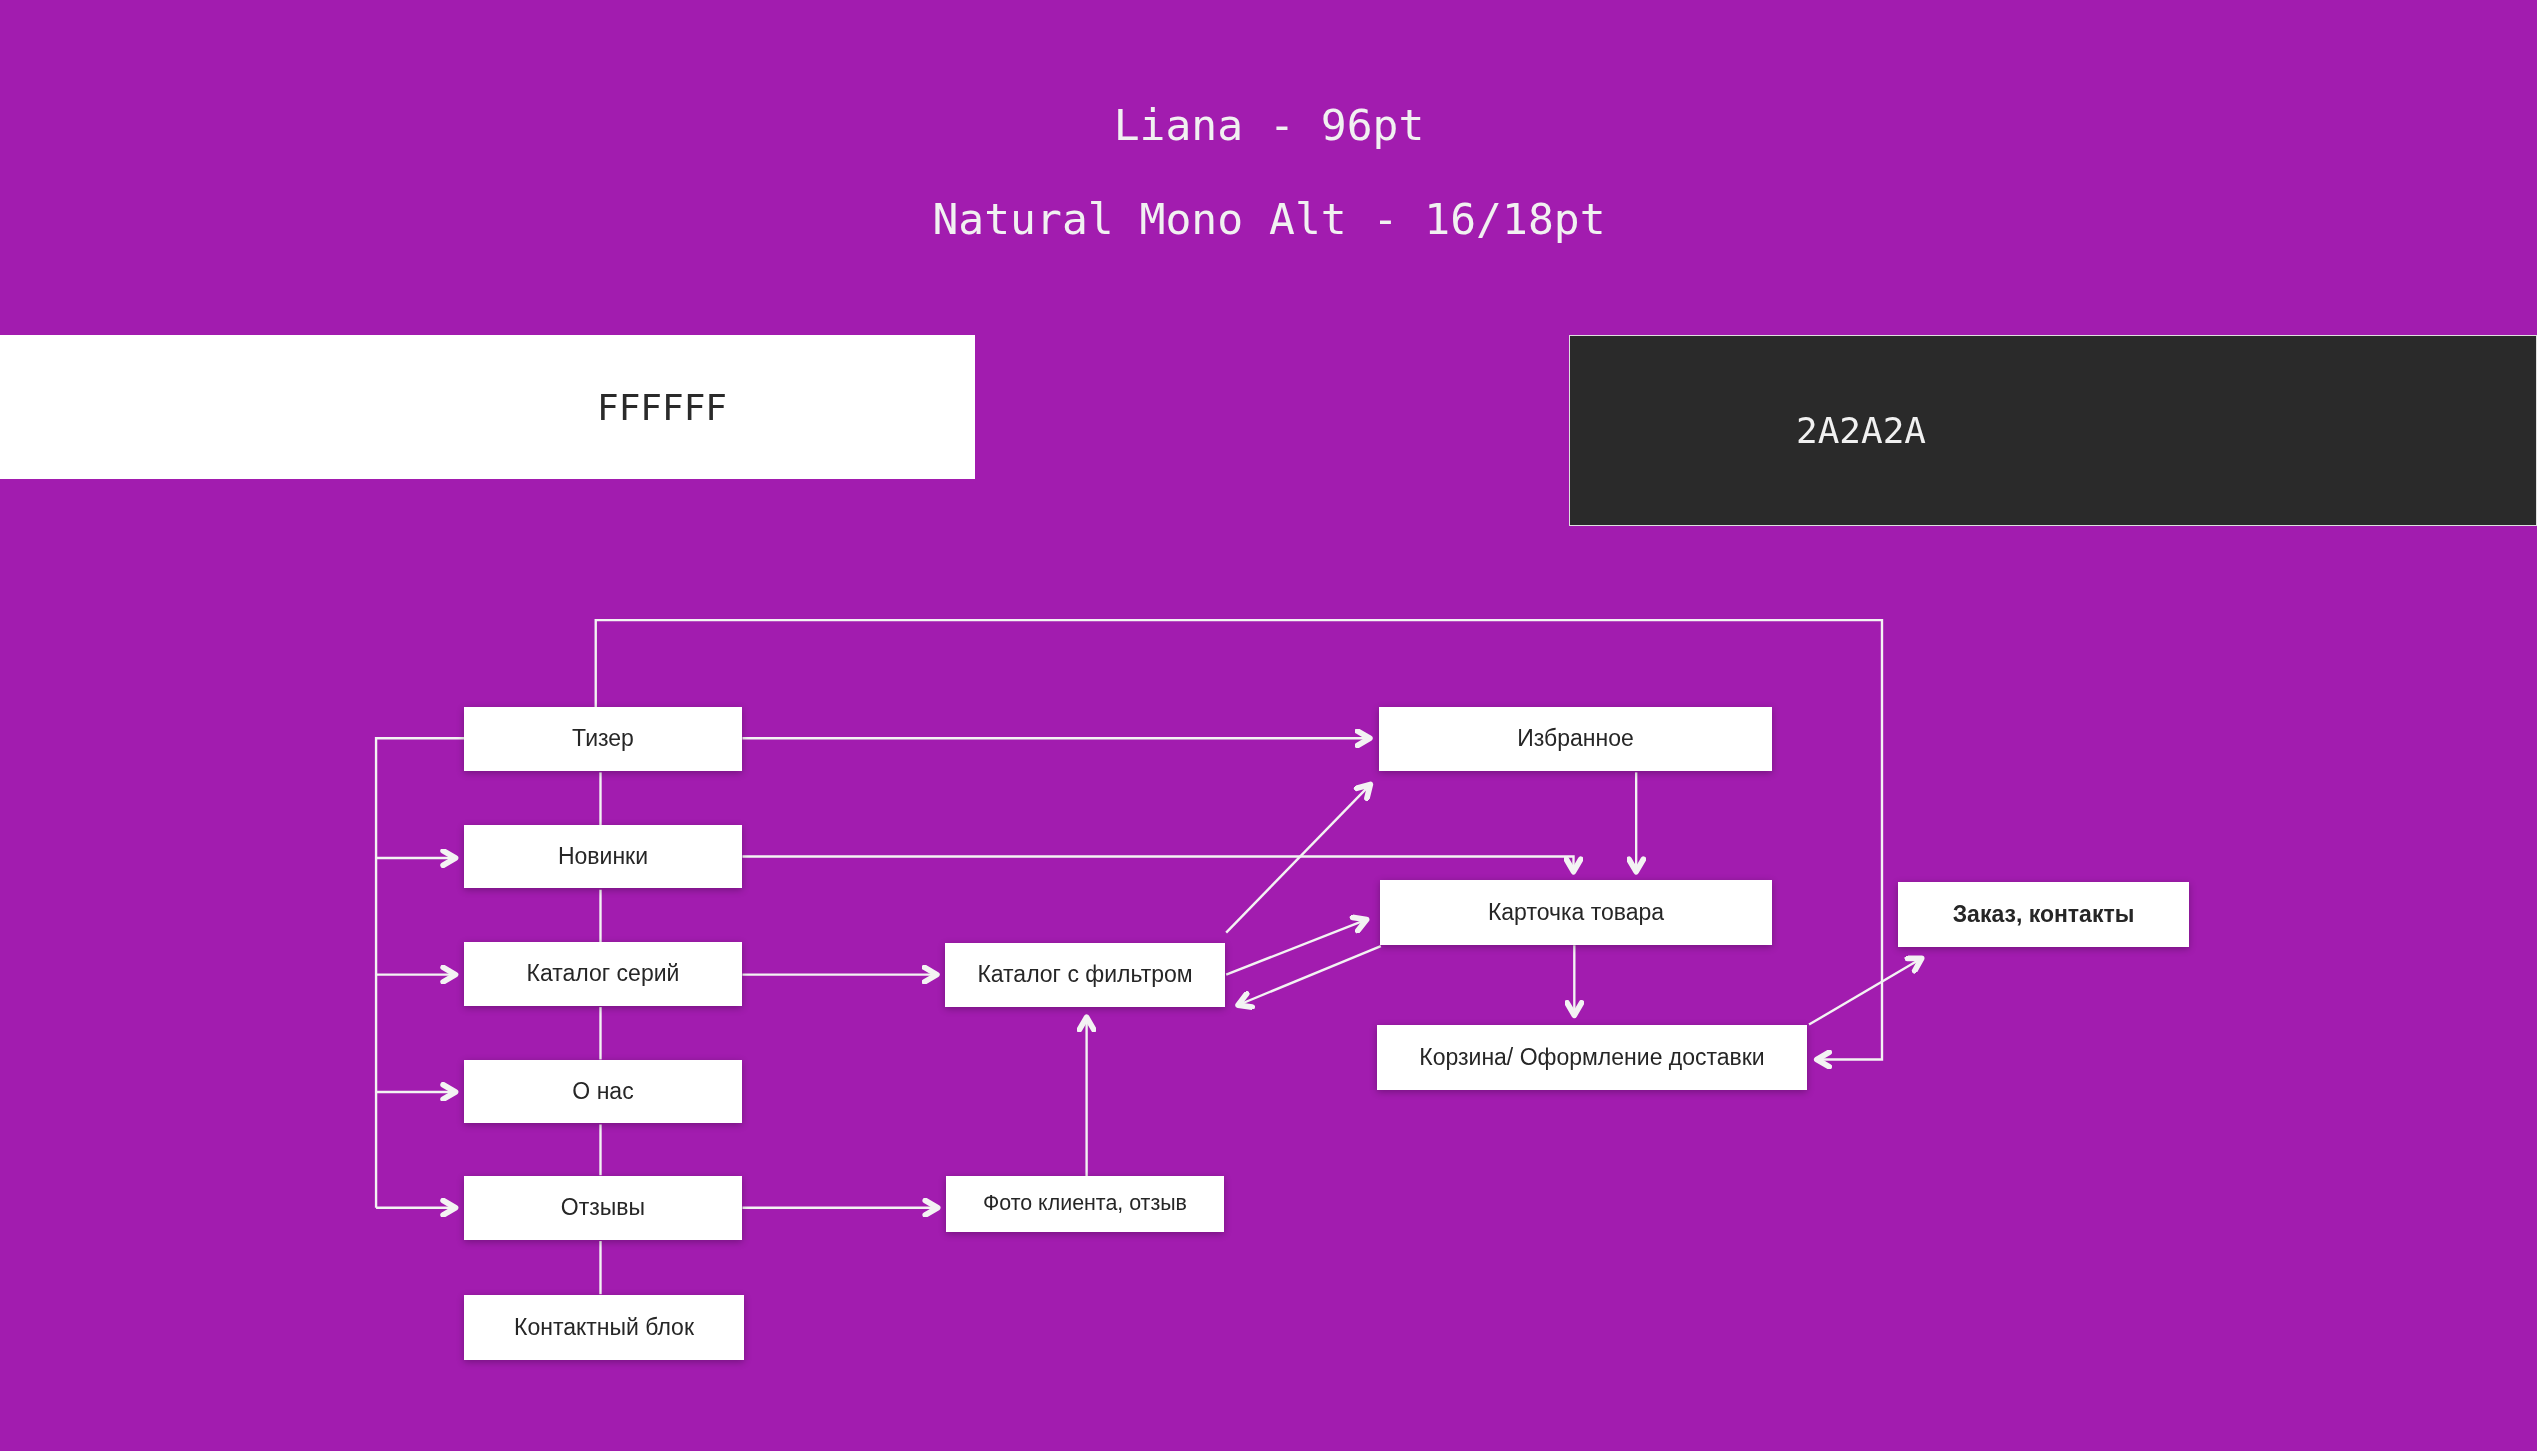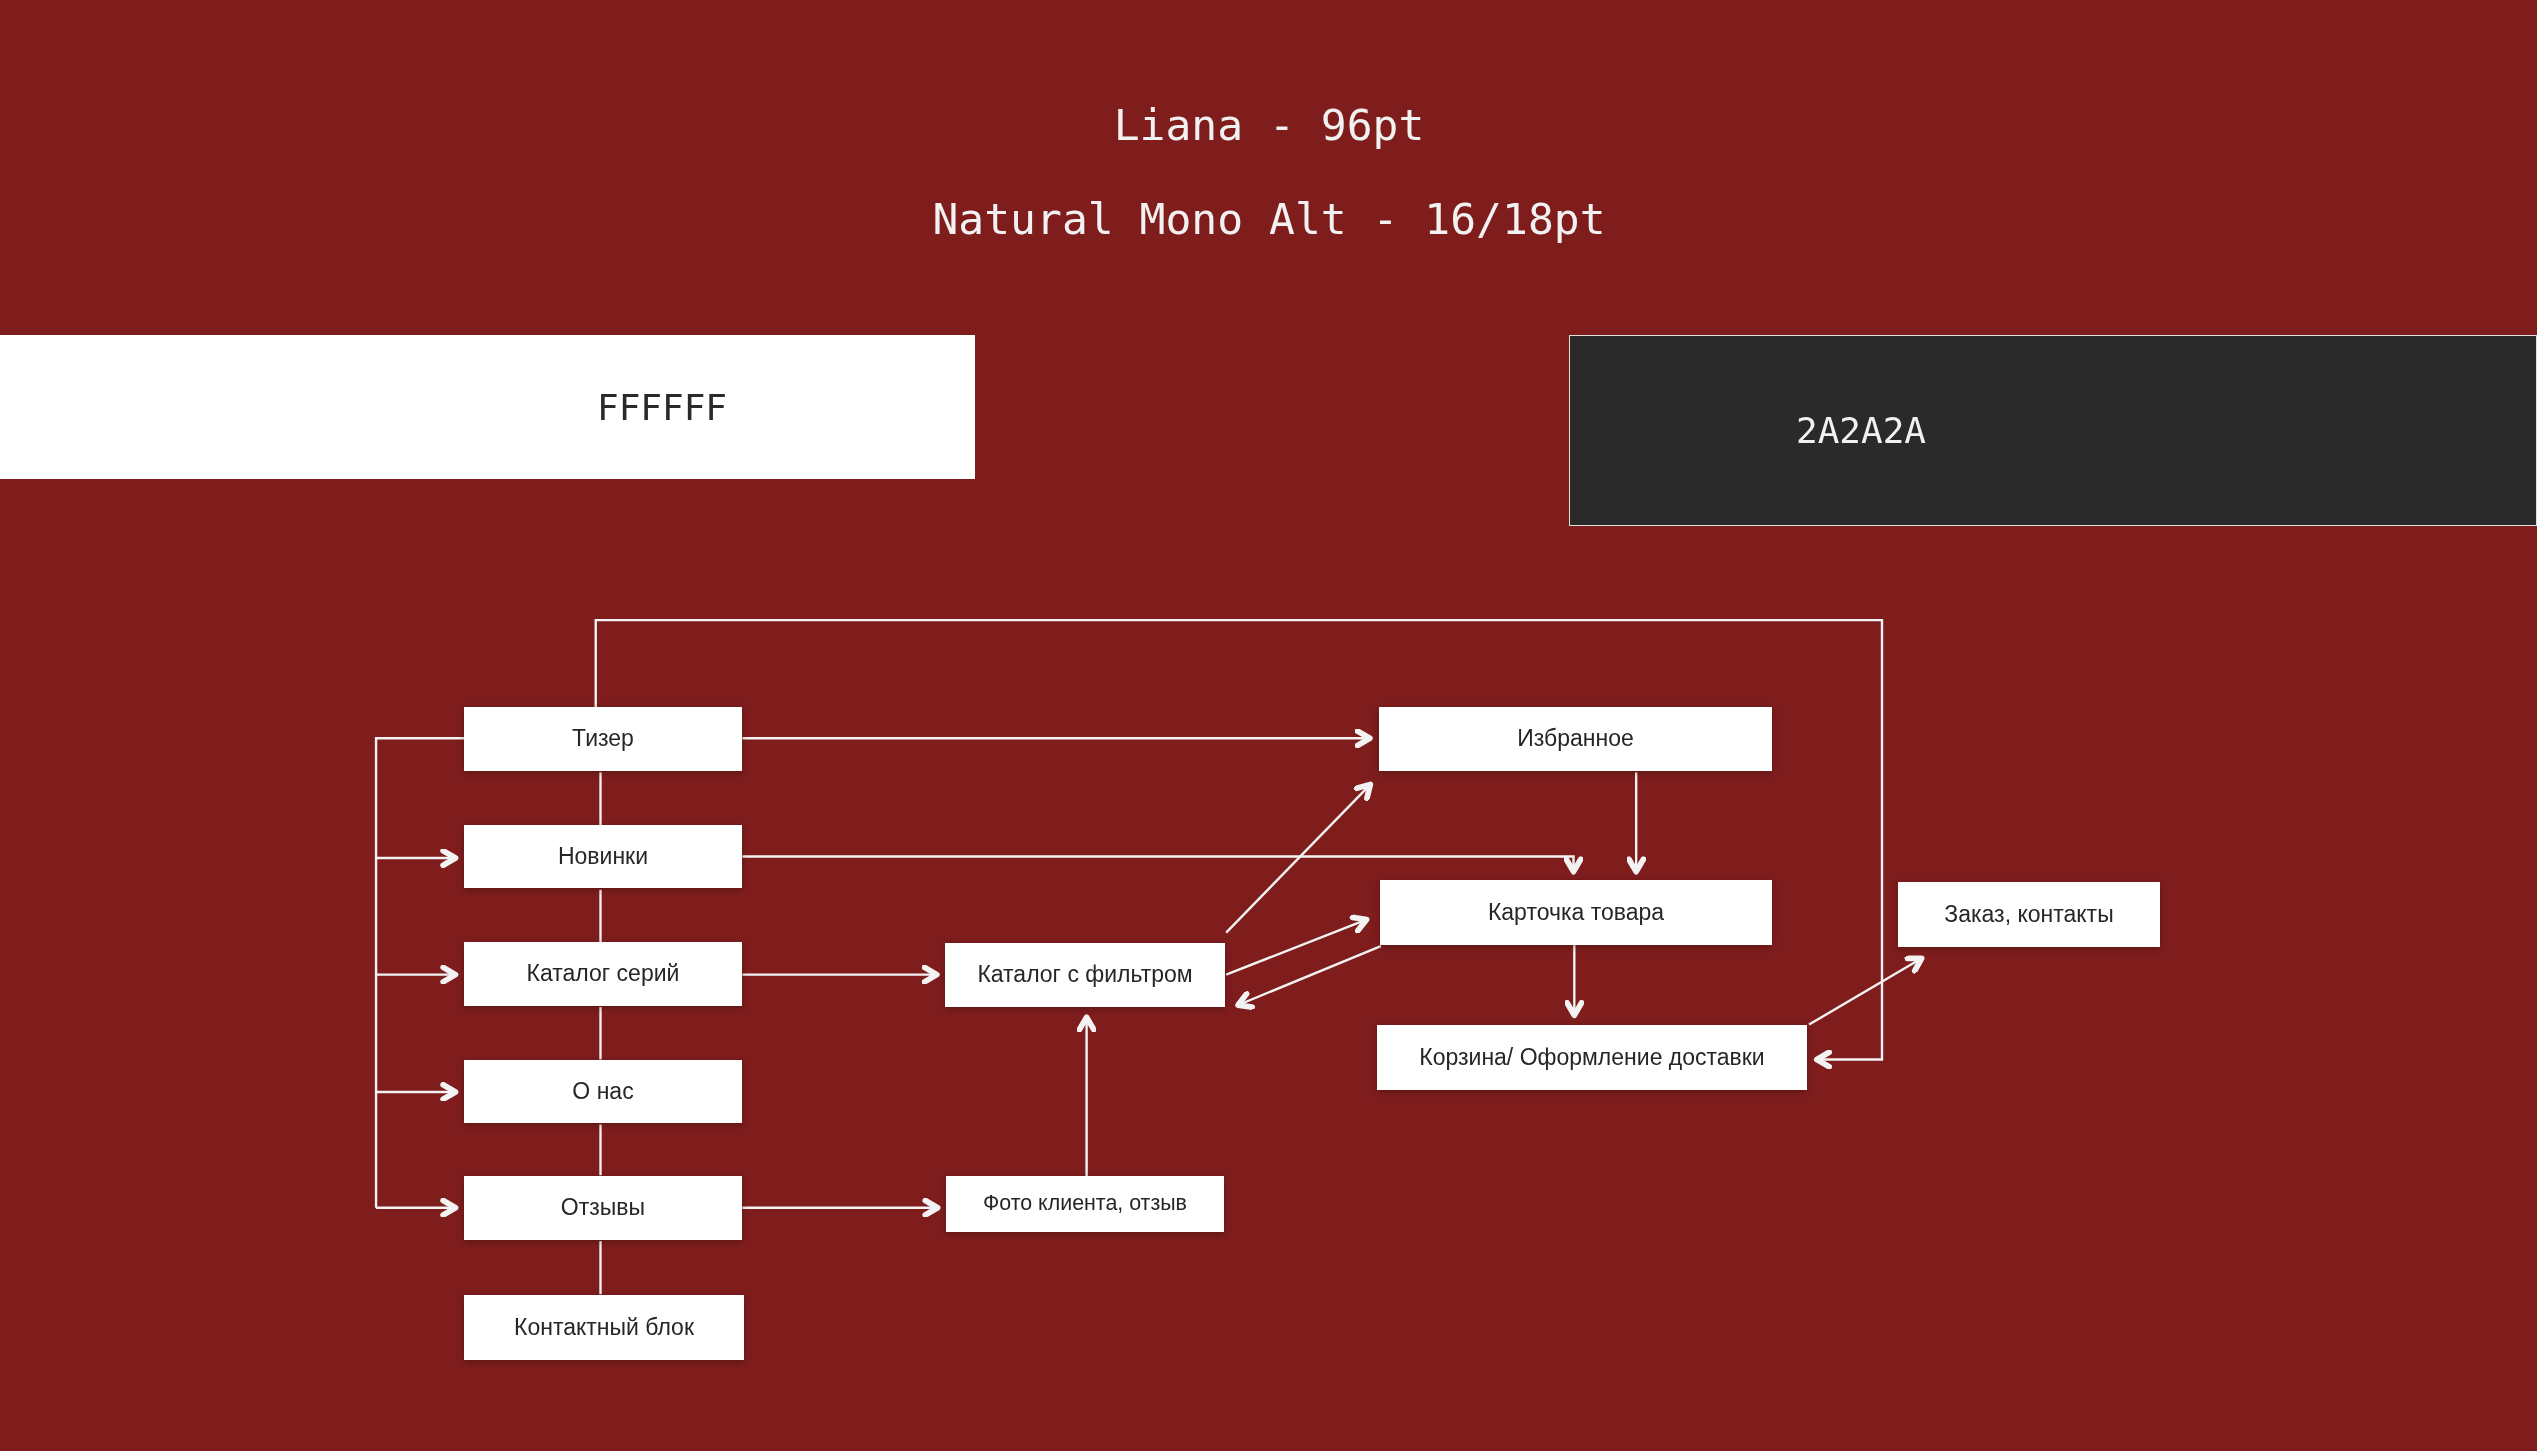--- a/index.html
+++ b/index.html
@@ -1,18 +1,18 @@
 <!DOCTYPE html>
 <html style="font-size:12.7px"><head>
 <meta charset="utf-8">
 <style>
   html,body { margin:0; padding:0; background:#2A2A2A; }
   #stage {
     position:relative; width:2538px; height:1452px; overflow:hidden;
-    background:#7f1d1d;
+    background:#a21caf;
     font-family:"Liberation Sans", sans-serif;
   }
   .title-line {
     position:absolute; left:0; width:2538px; text-align:center;
     color:#F1F1F1; font-size:43px; line-height:62px;
     font-family:"DejaVu Sans Mono","Liberation Mono",monospace;
   }
   .swatch { position:absolute; box-sizing:border-box; }
   .swatch-label {
     position:absolute; top:0; height:100%; display:flex; align-items:center;
@@ -107,18 +107,18 @@
 
   <div class="node" style="left:946px; top:1176px; width:278px; height:56px; font-size:21.4px;">
     <span>Фото клиента, отзыв</span>
   </div>
   <div class="node" style="left:1380px; top:880px; width:392px; height:65px;">
     <span>Карточка товара</span>
   </div>
   <div class="node" style="left:1377px; top:1025px; width:430px; height:65px;">
     <span>Корзина/ Оформление доставки</span>
   </div>
-  <div class="node" style="left:1898px; top:882px; width:262px; height:65px;">
+  <div class="node" style="left:1898px; top:882px; width:291px; height:65px;font-weight:bold;">
     <span>Заказ, контакты</span>
   </div>
 
 </div>
 
 
 </body></html>

